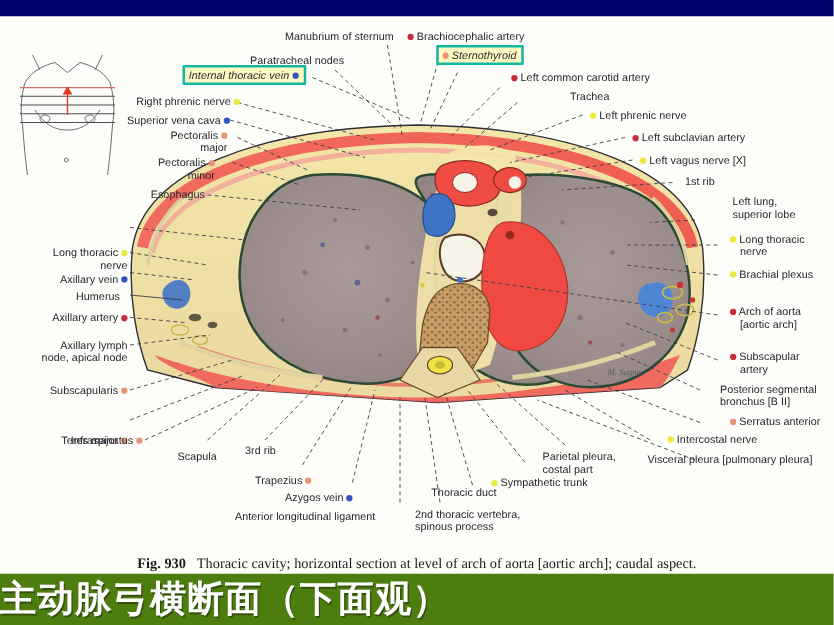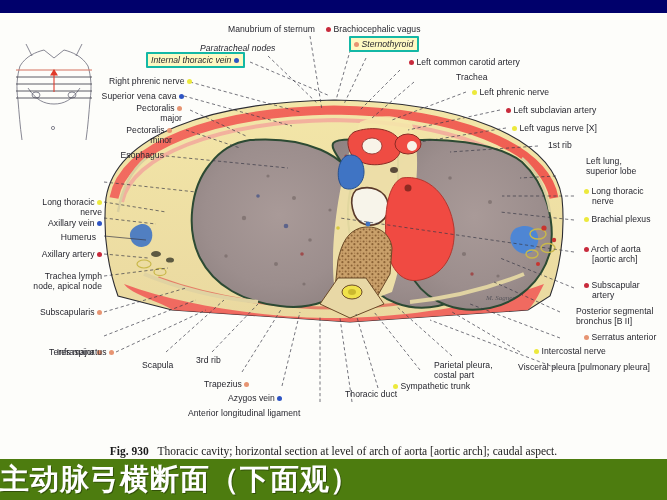--- a/index.html
+++ b/index.html
@@ -295,31 +295,31 @@
     <line class="dash" x1="352" y1="402" x2="340" y2="318"></line>
     <line class="dash" x1="378" y1="388" x2="356" y2="314"></line>
     <line class="dash" x1="420" y1="370" x2="374" y2="312"></line>
     <line class="dash" x1="452" y1="356" x2="396" y2="306"></line>
   </svg>
 
   <div class="lbl" style="left:216px;top:25px;padding-left:12px;">
     <span>Manubrium of sternum</span>
   </div>
 
-  <div class="lbl" style="left:200px;top:44px;font-style:italic;">
+  <div class="lbl" style="left:200px;top:44px;">
     <span>Paratracheal nodes</span>
   </div>
 
   <div class="lbl" style="left:146px;top:56px;">
     <span class="hl"><span>Internal thoracic vein</span> <span class="dot blue"></span></span>
   </div>
 
   <div class="lbl" style="left:326px;top:25px;">
     <span class="dot red"></span>
-    <span>Brachiocephalic vagus</span>
+    <span>Brachiocephalic artery</span>
   </div>
 
   <div class="lbl" style="left:349px;top:40px;">
     <span class="hl"><span class="dot sal"></span> <span>Sternothyroid</span></span>
   </div>
 
   <div class="lbl" style="left:409px;top:58px;">
     <span class="dot red"></span>
     <span>Left common carotid artery</span>
   </div>
@@ -369,21 +369,21 @@
   <div class="lbl r" style="left:20px;top:233px;width:76px;">
     <span>Humerus</span>
   </div>
 
   <div class="lbl r" style="left:8px;top:250px;width:94px;">
     <span>Axillary artery</span>
     <span class="dot red"></span>
   </div>
 
   <div class="lbl r" style="left:4px;top:272px;width:98px;">
-    <span>Trachea lymph</span><br>
+    <span>Axillary lymph</span><br>
     <span>node, apical node</span>
   </div>
 
   <div class="lbl r" style="left:10px;top:308px;width:92px;">
     <span>Subscapularis</span>
     <span class="dot sal"></span>
   </div>
 
   <div class="lbl r" style="left:14px;top:332px;width:88px;margin-top:16px;">
     <span>Teres major</span>
@@ -476,20 +476,24 @@
 
   <div class="lbl" style="left:228px;top:394px;">
     <span>Azygos vein</span>
     <span class="dot blue"></span>
   </div>
 
   <div class="lbl" style="left:188px;top:409px;">
     <span>Anterior longitudinal ligament</span>
   </div>
 
+  <div class="lbl" style="left:332px;top:407px;">
+    <span>2nd thoracic vertebra,</span><br>
+    <span>spinous process</span>
+  </div>
 
   <div class="lbl" style="left:345px;top:390px;">
     <span>Thoracic duct</span>
   </div>
 
   <div class="lbl" style="left:393px;top:382px;">
     <span class="dot yel"></span>
     <span>Sympathetic trunk</span>
   </div>
 

